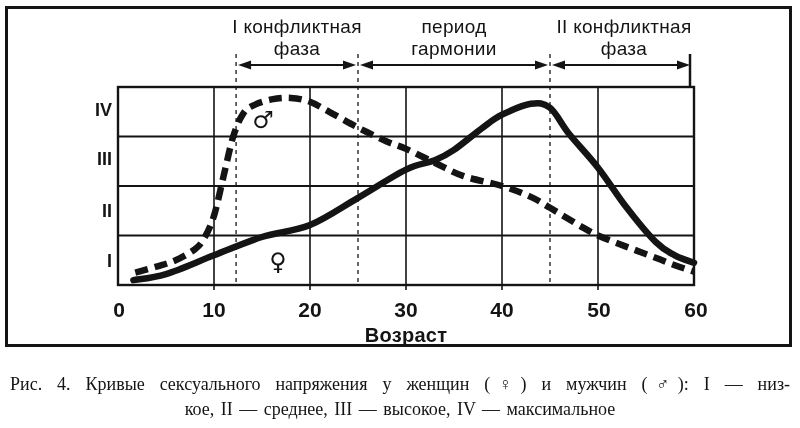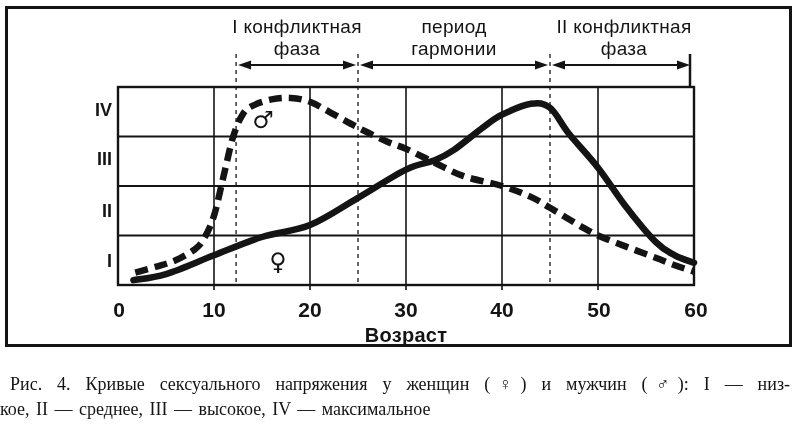--- a/index.html
+++ b/index.html
@@ -13,21 +13,21 @@
   .roman{font-size:18px;font-weight:700;}
   .xtick{font-size:21px;font-weight:700;}
   .xtitle{font-size:20px;font-weight:700;letter-spacing:.3px;}
   .gsym{font-family:"DejaVu Sans",sans-serif;font-size:24px;font-weight:700;}
   #caption{
     position:absolute;left:0;top:372px;width:800px;
     font-family:"Liberation Serif","DejaVu Serif","DejaVu Sans",serif;
     font-size:18px;line-height:25px;color:#141414;
   }
   #caption .l1{padding:0 10px;text-align:justify;text-align-last:justify;word-spacing:2px;}
-  #caption .l2{word-spacing:2px;}
+  #caption .l2{text-align:center;word-spacing:2px;}
 </style>
 </head>
 <body>
 
 <svg id="figure-svg" width="800" height="362" viewBox="0 0 800 362">
 
   <g id="geom">
       <rect x="6.5" y="7.5" width="784" height="338" fill="none" stroke="#141414" stroke-width="3"></rect>
       <line x1="214" y1="87" x2="214" y2="290" stroke="#141414" stroke-width="1.6"></line>
       <line x1="310" y1="87" x2="310" y2="290" stroke="#141414" stroke-width="1.6"></line>

